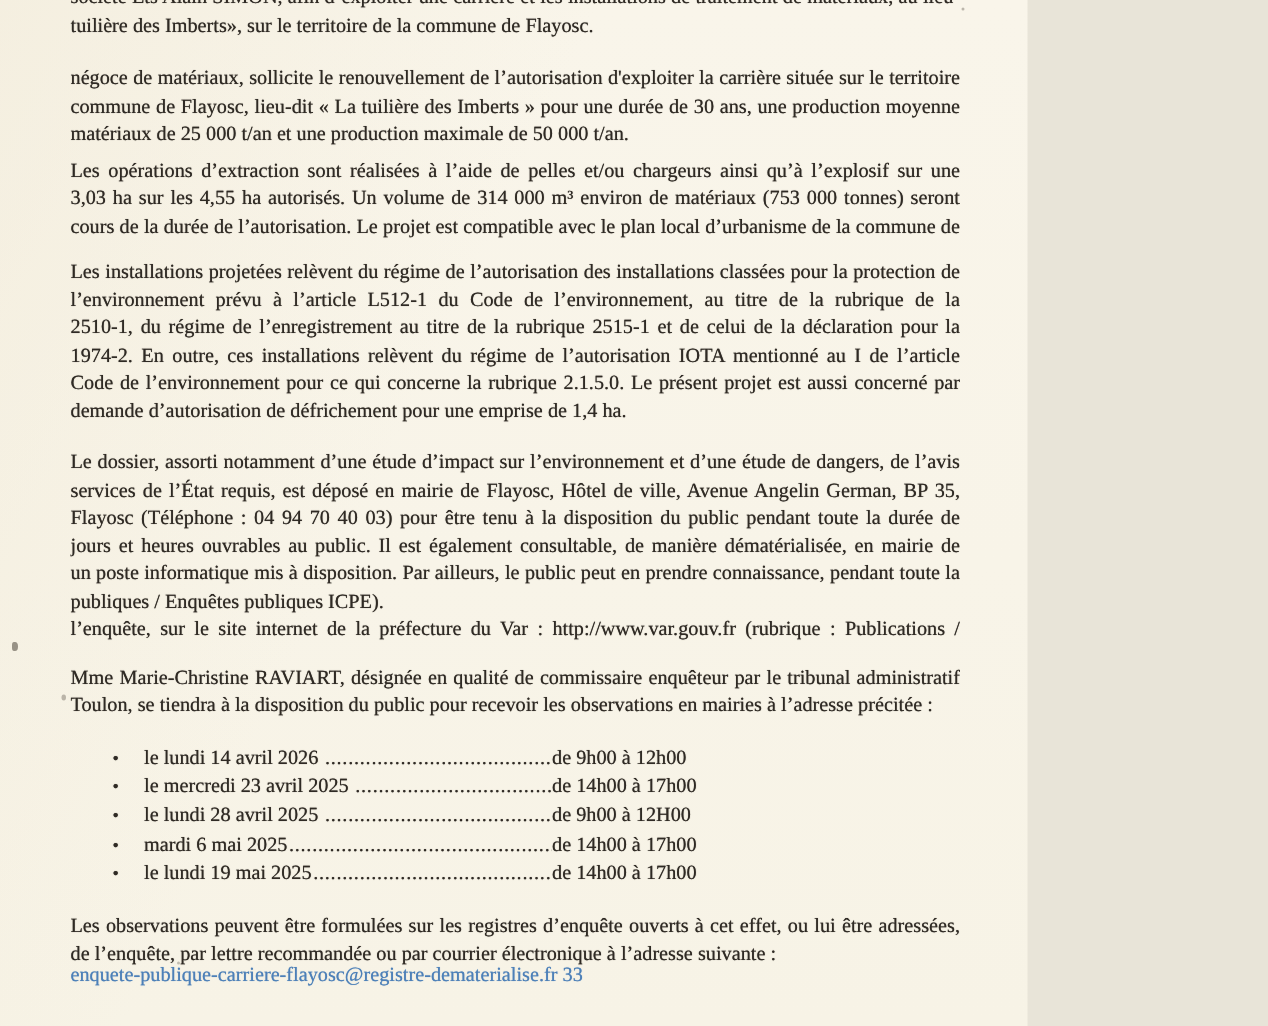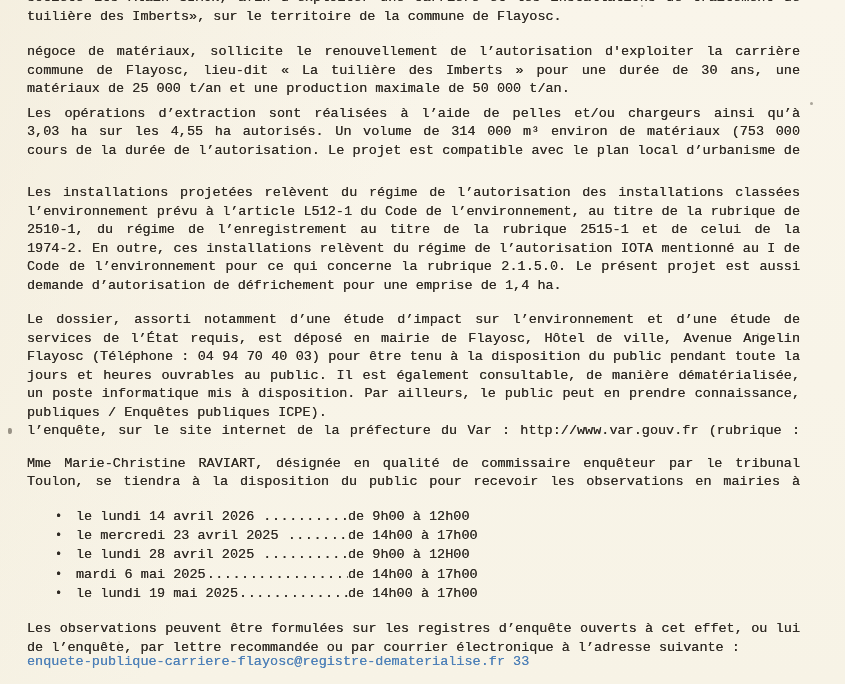--- a/index.html
+++ b/index.html
@@ -1,48 +1,48 @@
 <!DOCTYPE html>
 <html><head>
 <meta charset="utf-8">
 <title>Scanned notice</title>
 <style>
   html, body { margin: 0; padding: 0; background: #e8e4d8; }
 
   .page {
     position: relative;
-    width: 845px;
+    width: 685px;
     height: 684px;
     overflow: hidden;
     box-sizing: border-box;
-    padding-left: 27px;
+    padding-left: 47px;
     padding-right: 45px;
     background:
       linear-gradient(115deg, rgba(240,233,214,0.5) 0%, rgba(0,0,0,0) 40%),
       linear-gradient(180deg, #f9f5ea 0%, #f8f4e8 55%, #f7f3e6 100%);
-    font-family: Liberation Mono, monospace;
+    font-family: Liberation Serif, serif;
     font-size: 13.5px;
     color: #2f2a24;
     text-shadow: 0 0 0.5px rgba(47,42,36,0.85);
   }
 
   .para { line-height: 18.5px; }
   .ln {
     height: 18.5px;
     overflow: hidden;
     text-align: justify;
     text-align-last: justify;
     white-space: normal;
   }
   .ln.last { text-align-last: left; }
 
   .para-1 { margin-top: -11px; }
   .para-2 { margin-top: 17px; }
   .para-3 { margin-top: 6px; }
-  .para-4 { margin-top: 24px; }
+  .para-4 { margin-top: 12px; }
   .para-5 { margin-top: 16px; }
   .para-6 { margin-top: 14px; }
   .para-7 { margin-top: 17px; }
 
   .schedule { margin-top: 15px; margin-left: 28px; width: 400px; }
   .sched-row { display: flex; align-items: baseline; line-height: 19.4px; height: 19.4px; }
   .sched-bullet { width: 21px; flex: none; font-size: 12px; }
   .sched-date { flex: none; white-space: pre; }
   .sched-dots { flex: 1 1 auto; overflow: hidden; white-space: nowrap; letter-spacing: 0.5px; padding: 0 1px; }
   .sched-time { width: 107px; flex: none; white-space: nowrap; }

